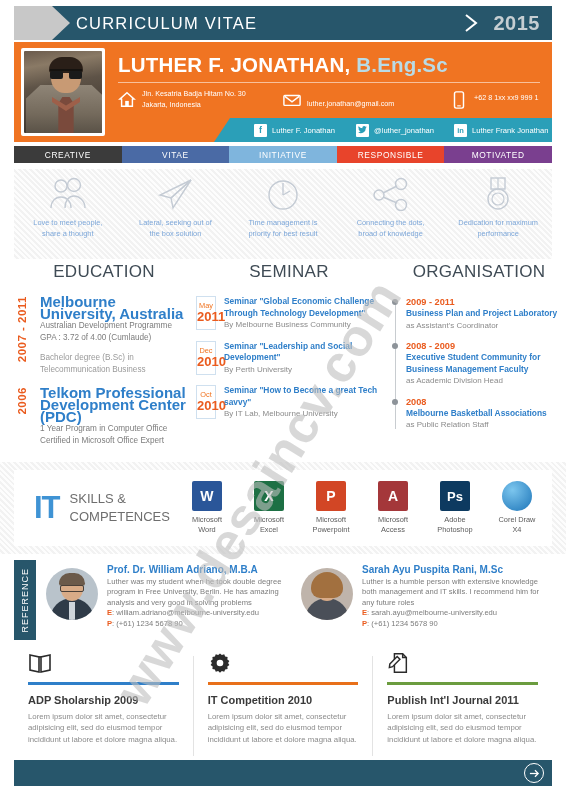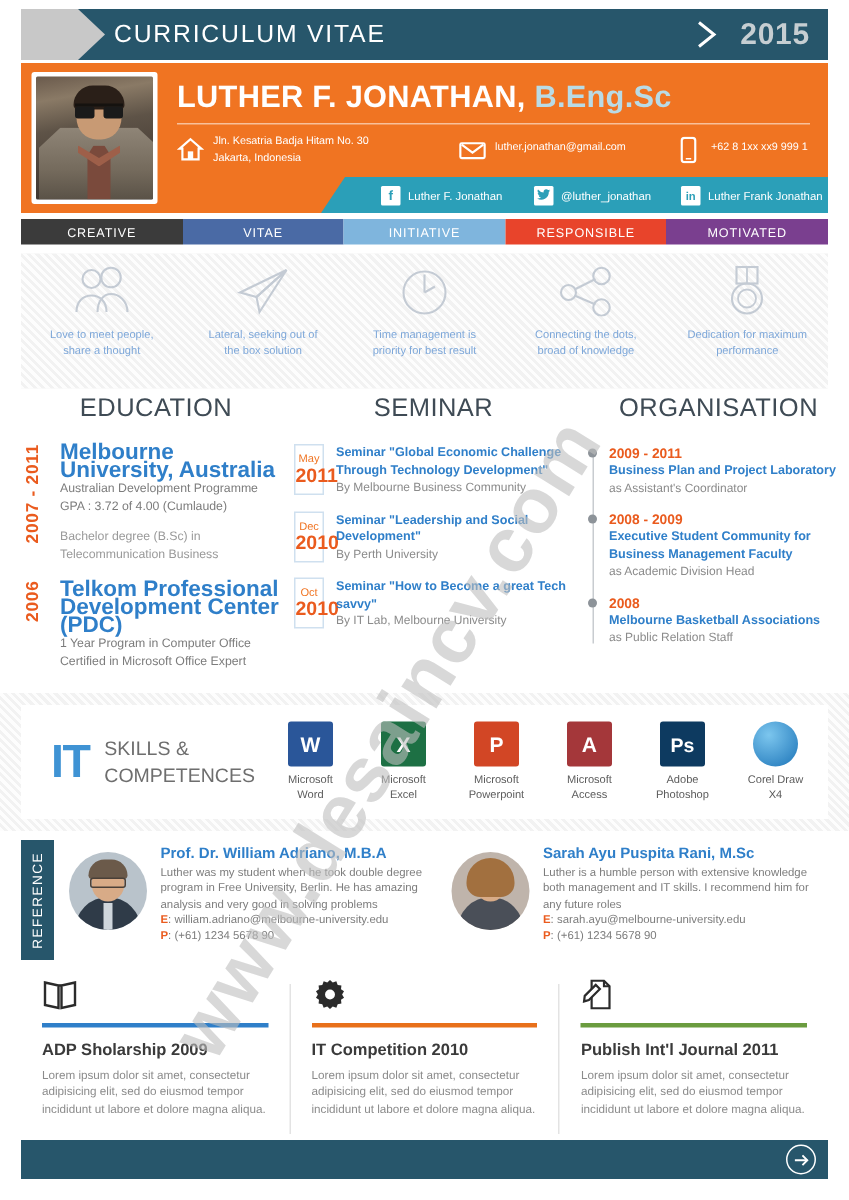--- a/index.html
+++ b/index.html
@@ -97,21 +97,21 @@
   .name-rule {
     position: absolute; left: 104px; top: 40px; right: 12px; height: 1px;
     background: rgba(255,255,255,.55);
   }
 
   .contacts { position: absolute; left: 104px; top: 47px; right: 6px; height: 30px; }
   .c-item { position: absolute; top: 0; display: flex; align-items: flex-start; }
   .c-ico { width: 18px; height: 18px; margin-right: 6px; flex: 0 0 auto; margin-top: 2px; }
   .c-txt { color: #fff; font-size: 7.2px; line-height: 10.5px; white-space: pre-line; }
   .c-addr { left: 0; }
-  .c-mail { left: 188px; }
+  .c-mail { left: 165px; align-items: flex-end; }
   .c-phone { left: 332px; }
   .c-mail .c-txt, .c-phone .c-txt { margin-top: 4px; }
 
   .social {
     position: absolute; left: 200px; bottom: 0; right: 0; height: 24px;
     background: #2b9fb8;
     clip-path: polygon(16px 0, 100% 0, 100% 100%, 0 100%);
     display: flex; align-items: center;
   }
   .s-item { display: flex; align-items: center; position: absolute; }

